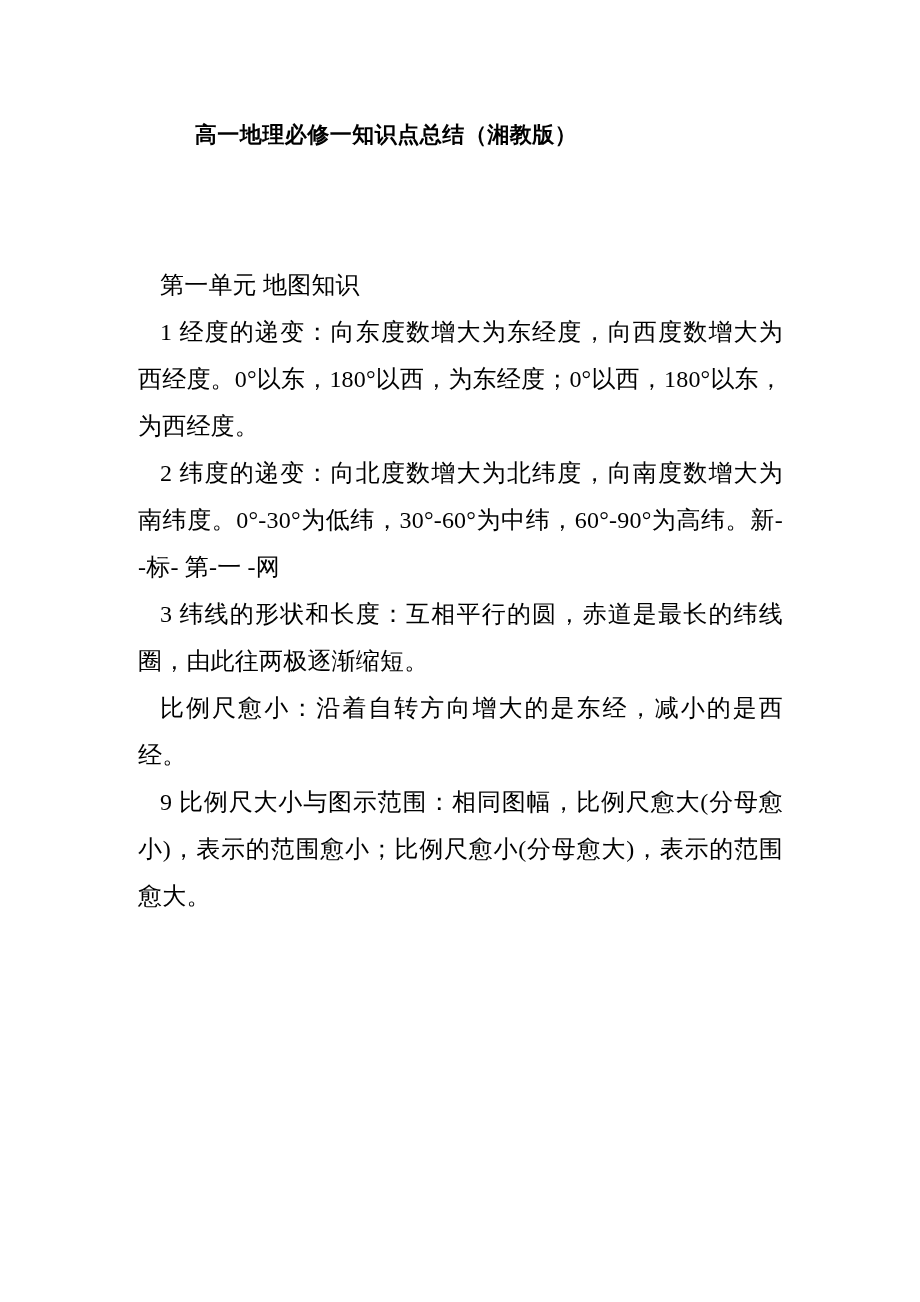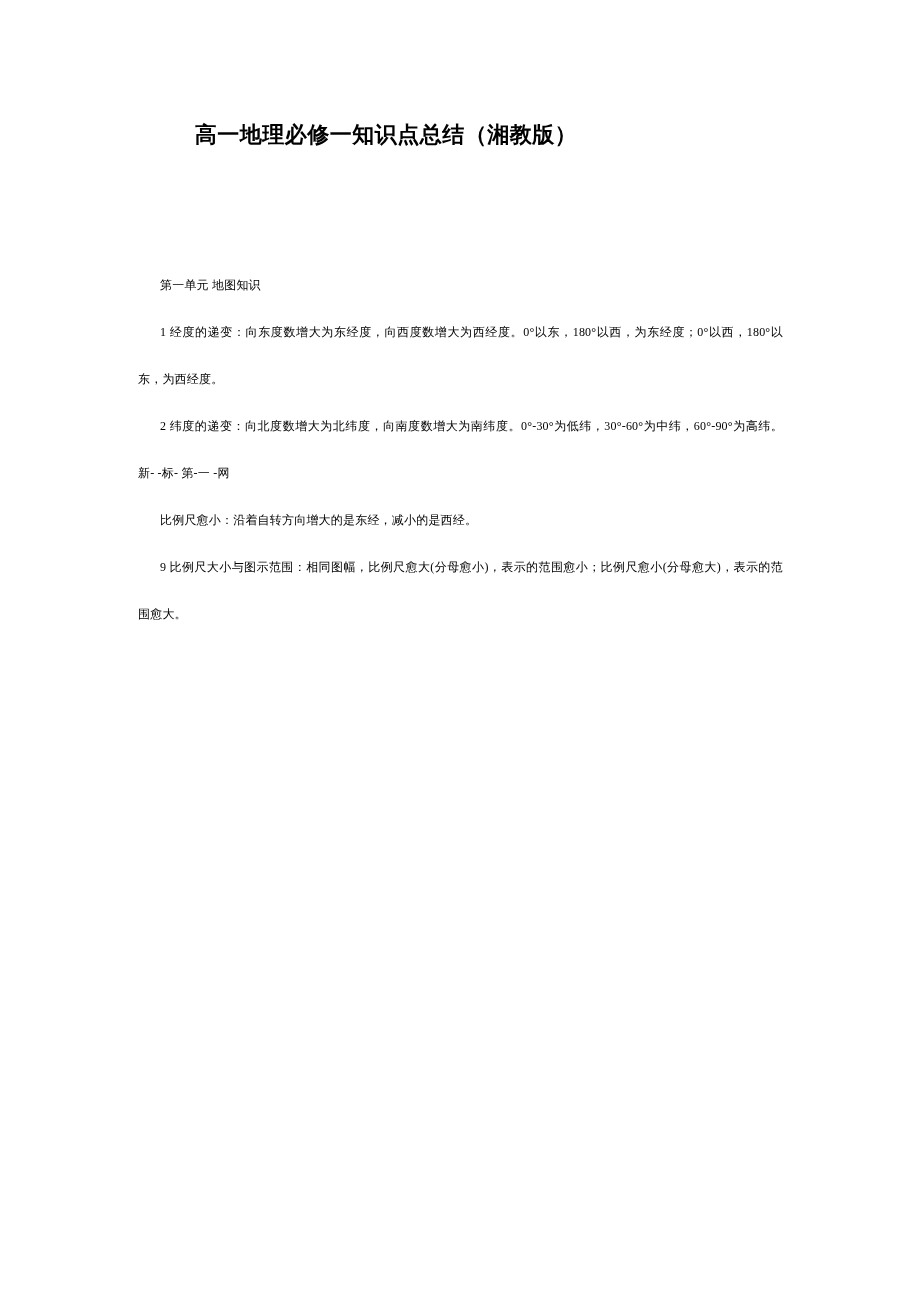--- a/index.html
+++ b/index.html
@@ -35,35 +35,36 @@
     line-height: 34px;
   }
   .body {
     position: absolute;
     left: 138px;
     top: 262px;
     width: 645px;
   }
   .para {
     margin: 0;
-    font-size: 12px;
+    font-size: 24px;
     line-height: 47px;
     text-indent: 22px;
     text-align: justify;
     text-align-last: left;
     word-break: break-all;
     letter-spacing: 0.2px;
   }
 </style>
 </head>
 <body>
 
 <div class="page">
   <div class="title">高一地理必修一知识点总结（湘教版）</div>
 
   <div class="body">
     <p class="para">第一单元  地图知识</p>
     <p class="para">1 经度的递变：向东度数增大为东经度，向西度数增大为西经度。0°以东，180°以西，为东经度；0°以西，180°以东，为西经度。</p>
     <p class="para">2 纬度的递变：向北度数增大为北纬度，向南度数增大为南纬度。0°-30°为低纬，30°-60°为中纬，60°-90°为高纬。新- -标-  第-一  -网</p>
+    <p class="para">3 纬线的形状和长度：互相平行的圆，赤道是最长的纬线圈，由此往两极逐渐缩短。</p>
     <p class="para">比例尺愈小：沿着自转方向增大的是东经，减小的是西经。</p>
     <p class="para">9 比例尺大小与图示范围：相同图幅，比例尺愈大(分母愈小)，表示的范围愈小；比例尺愈小(分母愈大)，表示的范围愈大。</p>
   </div>
 </div>
 
 </body></html>

